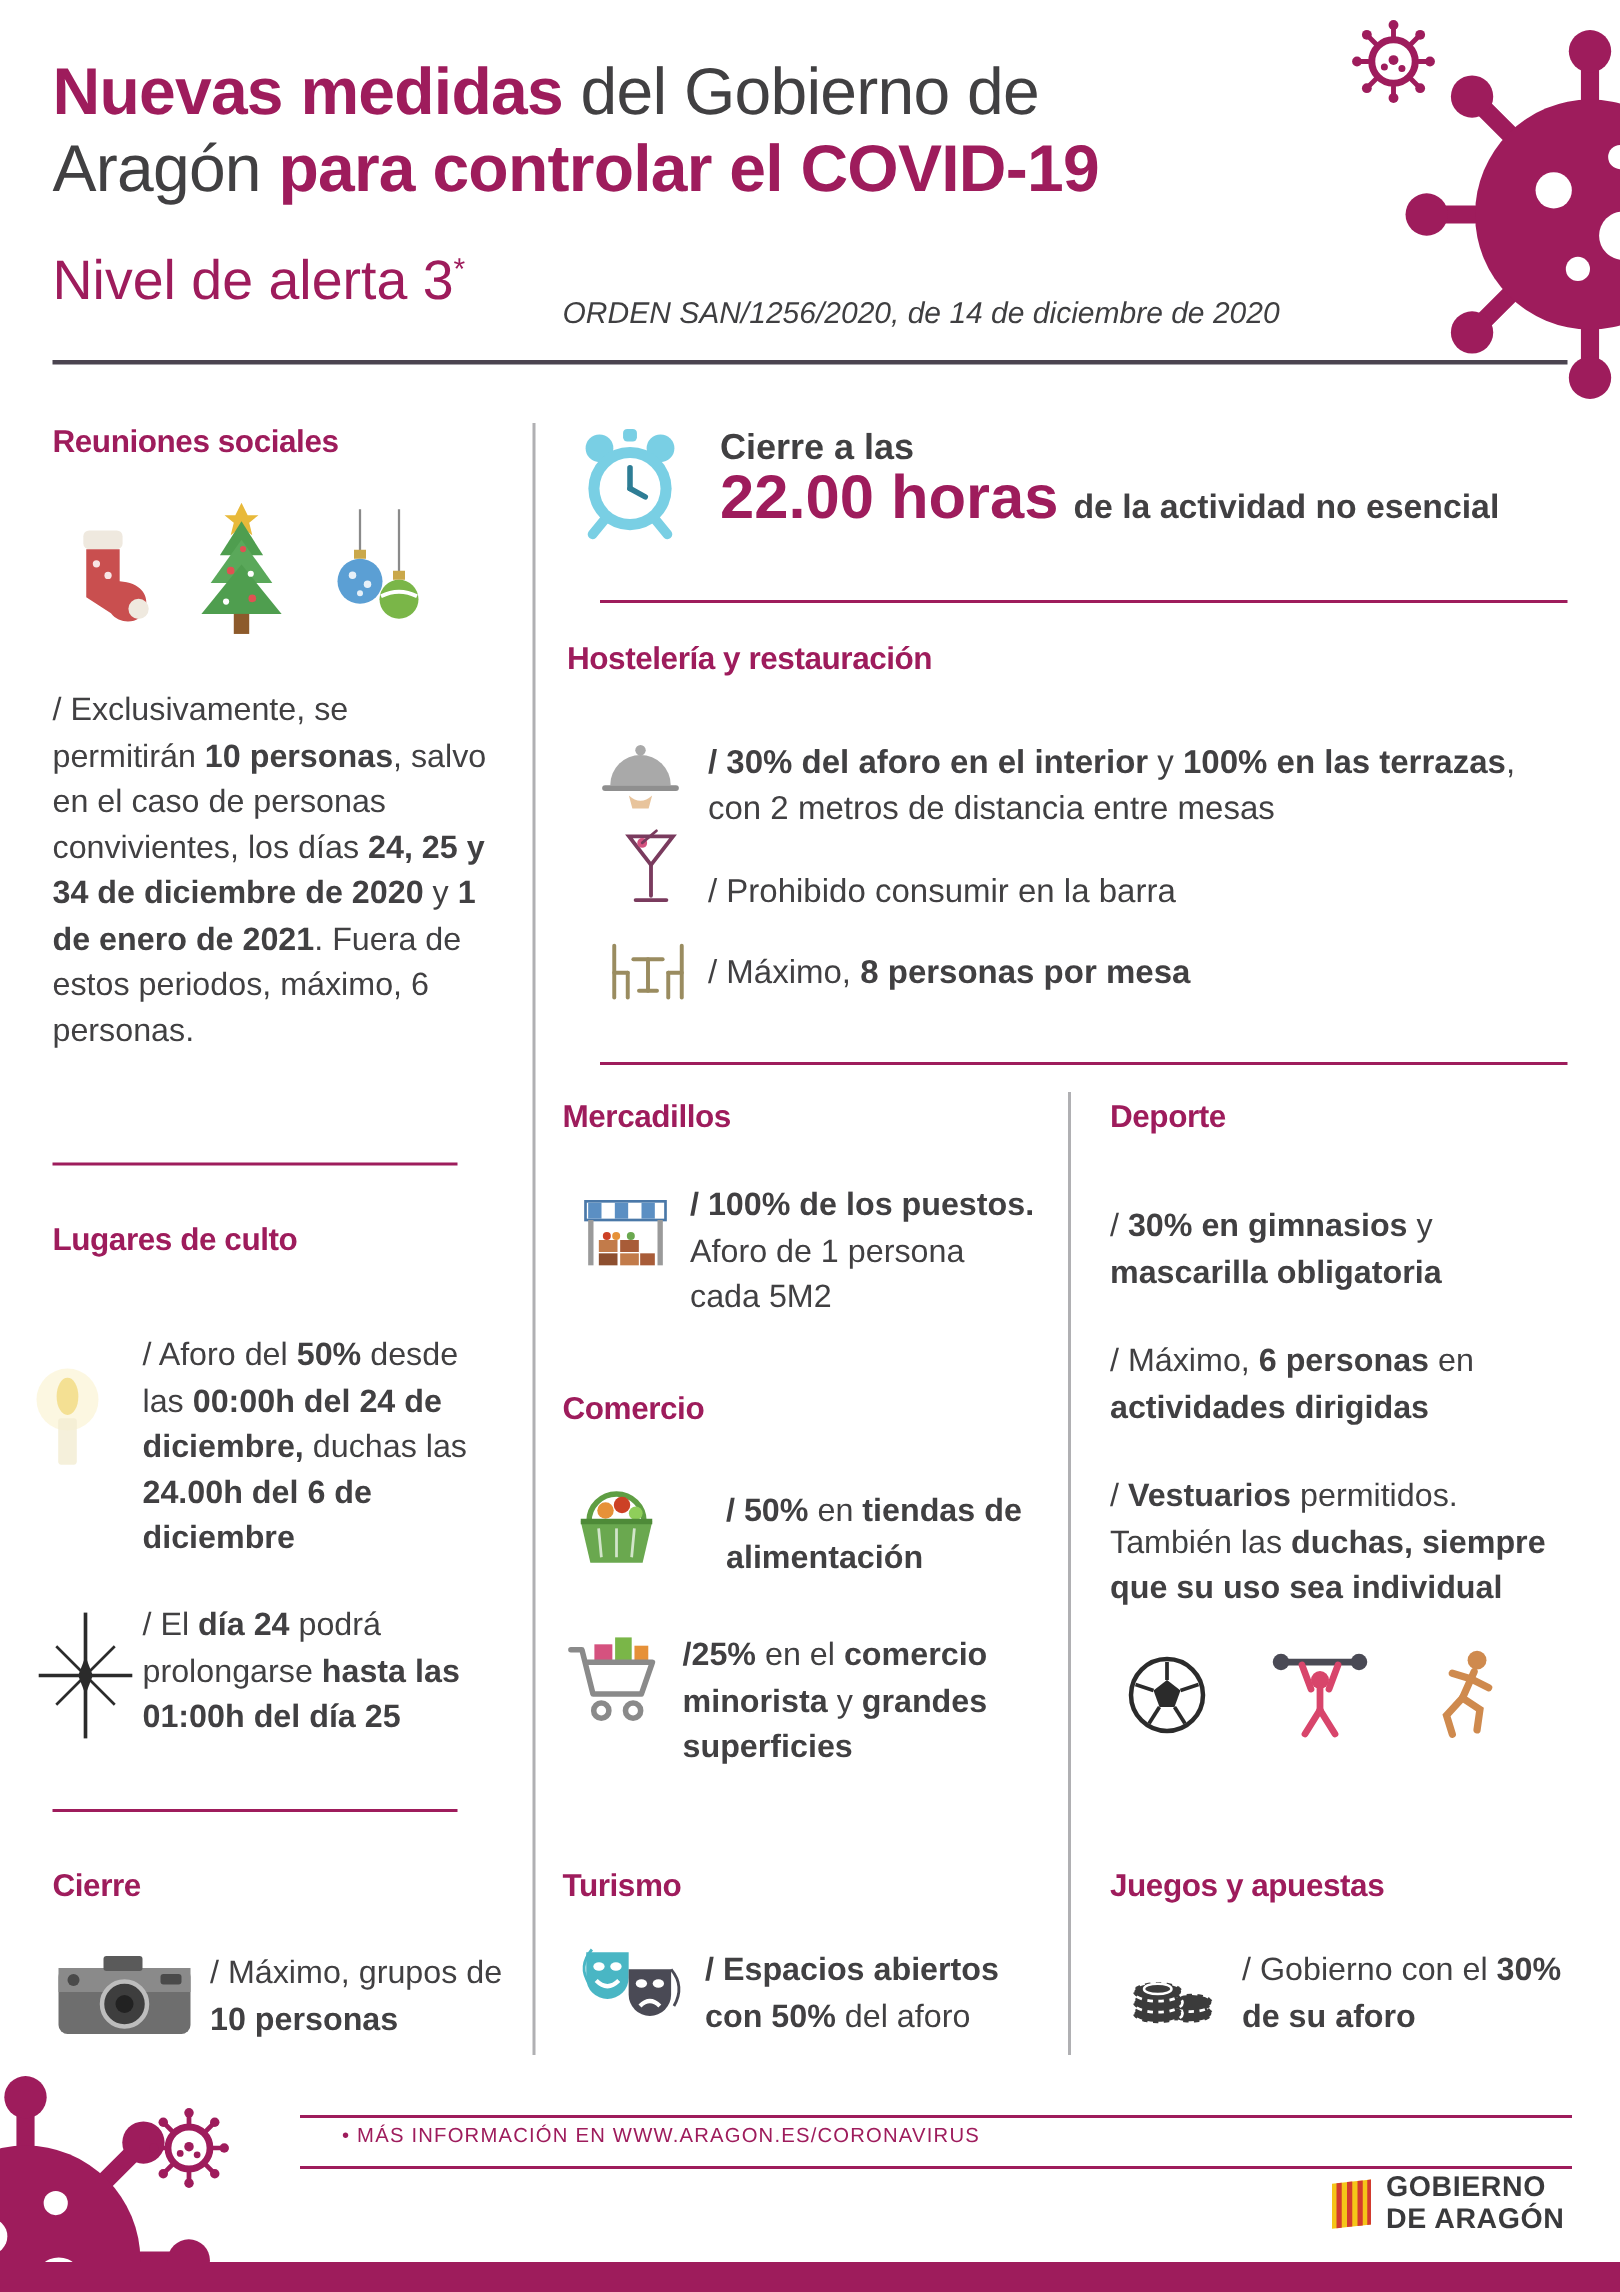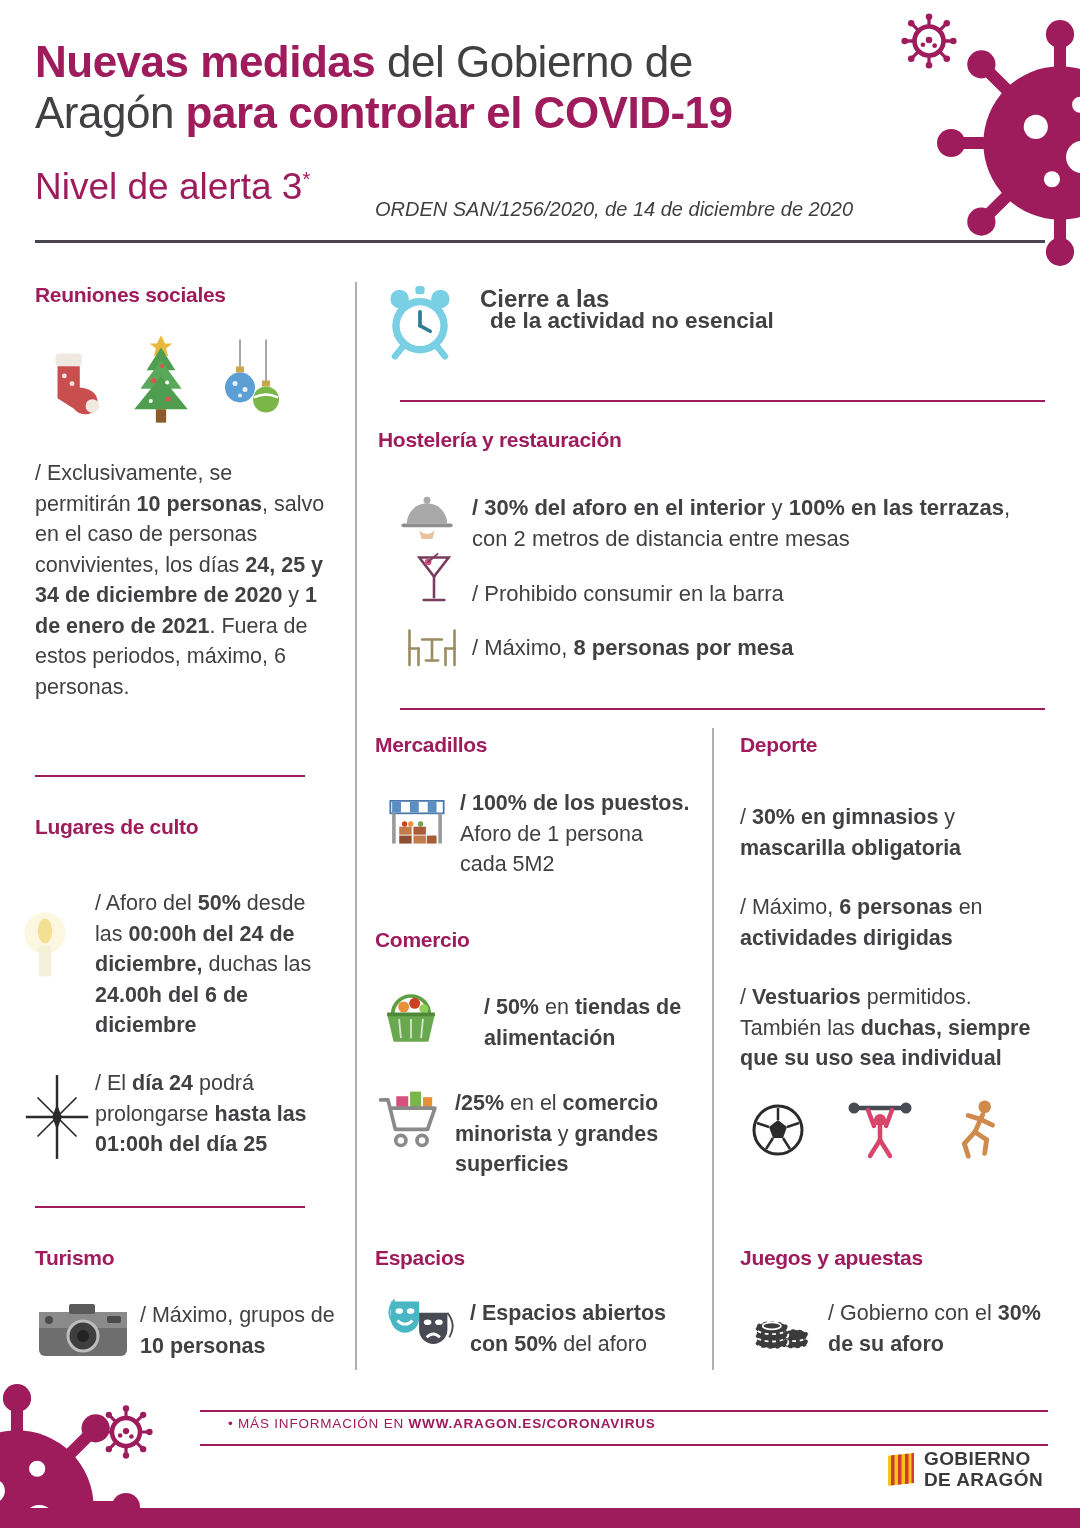--- a/index.html
+++ b/index.html
@@ -19,21 +19,21 @@
   .rule-m { position:absolute; height:2px; background:var(--magenta); }
   .vrule { position:absolute; width:2px; background:var(--rule-gray); opacity:.7; }
   .sec-title { position:absolute; color:var(--magenta); font-weight:bold; font-size:21px; letter-spacing:-0.3px; }
   .txt { position:absolute; font-size:21.5px; line-height:1.42; color:var(--dark); }
   .txt .b { font-weight:bold; }
   .closure-intro { position:absolute; left:480px; top:285px; font-size:24px; font-weight:bold; color:var(--dark); }
   .closure-line { position:absolute; left:480px; top:308px; display:flex; align-items:baseline; white-space:nowrap; }
   .closure-time { font-size:41px; font-weight:bold; color:var(--magenta); }
   .closure-suffix { font-size:22.5px; font-weight:bold; color:var(--dark); margin-left:10px; }
   .info-line { position:absolute; left:228px; top:1416px; font-size:13.5px; letter-spacing:0.8px; color:var(--magenta); }
-  .info-line .b { font-weight:bold; }
+  .info-line .b { font-weight:normal; }
   .logo-text { position:absolute; left:924px; top:1449px; font-size:19px; font-weight:bold; color:#3a3a3c; line-height:1.1; letter-spacing:0.4px; }
   .footer-bar { position:absolute; left:0; top:1508px; width:1080px; height:20px; background:var(--magenta); z-index:5; }
   .icon { position:absolute; }
   .icon svg { display:block; width:100%; height:100%; }
 </style>
 </head>
 <body>
 
 <div class="page">
 
@@ -190,21 +190,21 @@
       <line x1="8" y1="45" x2="72" y2="45" stroke-width="2.5"></line>
       <line x1="20" y1="25" x2="60" y2="65" stroke-width="1.8"></line>
       <line x1="60" y1="25" x2="20" y2="65" stroke-width="1.8"></line>
       <polygon points="40,32 45,45 40,58 35,45" fill="#2b2b2b" stroke="none"></polygon>
     </svg>
   </div>
   <div class="txt" style="left:95px; top:1068px; width:240px;"><span>/ El </span><span class="b">día 24</span><span> podrá prolongarse </span><span class="b">hasta las 01:00h del día 25</span></div>
 
   <div class="rule-m" style="left:35px; top:1206px; width:270px;"></div>
 
-  <div class="sec-title" style="left:35px; top:1246px;">Turismo</div>
+  <div class="sec-title" style="left:35px; top:1246px;">Cierre</div>
 
   <div class="icon" style="left:35px; top:1298px; width:96px; height:64px;">
     <svg viewBox="0 0 96 64">
       <rect x="4" y="14" width="88" height="44" rx="6" fill="#6e6e6e"></rect>
       <rect x="4" y="14" width="88" height="16" fill="#8a8a8a"></rect>
       <rect x="34" y="6" width="26" height="10" rx="2" fill="#5a5a5a"></rect>
       <circle cx="48" cy="38" r="15" fill="#3e3e3e" stroke="#bdbdbd" stroke-width="3"></circle>
       <circle cx="48" cy="38" r="6" fill="#222222"></circle>
       <circle cx="14" cy="22" r="4" fill="#4a4a4a"></circle>
       <rect x="72" y="18" width="14" height="7" rx="2" fill="#4a4a4a"></rect>
@@ -222,20 +222,21 @@
       <line x1="22" y1="68" x2="13" y2="79" stroke="#79cfe4" stroke-width="7" stroke-linecap="round"></line>
       <line x1="58" y1="68" x2="67" y2="79" stroke="#79cfe4" stroke-width="7" stroke-linecap="round"></line>
       <circle cx="40" cy="46" r="30" fill="#79cfe4"></circle>
       <circle cx="40" cy="46" r="22" fill="#ffffff"></circle>
       <line x1="40" y1="46" x2="40" y2="31" stroke="#2e7d95" stroke-width="4" stroke-linecap="round"></line>
       <line x1="40" y1="46" x2="51" y2="52" stroke="#2e7d95" stroke-width="4" stroke-linecap="round"></line>
     </svg>
   </div>
   <div class="closure-intro">Cierre a las</div>
   <div class="closure-line">
+    <span class="closure-time">22.00 horas</span>
     <span class="closure-suffix">de la actividad no esencial</span>
   </div>
 
   <div class="rule-m" style="left:400px; top:400px; width:645px;"></div>
 
   <div class="sec-title" style="left:378px; top:428px;">Hostelería y restauración</div>
 
   <div class="icon" style="left:396px; top:490px; width:62px; height:56px;">
     <svg viewBox="0 0 80 70">
       <circle cx="40" cy="12" r="4.5" fill="#a9a9a9"></circle>
@@ -322,21 +323,21 @@
       <rect x="51" y="11" width="10" height="12" fill="#e69138"></rect>
       <g fill="none" stroke="#8a8a8a" stroke-width="4" stroke-linecap="round" stroke-linejoin="round">
         <path d="M5 14 H13 L21 46 H56 L64 23 H16"></path>
       </g>
       <circle cx="27" cy="58" r="5.5" fill="none" stroke="#8a8a8a" stroke-width="4"></circle>
       <circle cx="50" cy="58" r="5.5" fill="none" stroke="#8a8a8a" stroke-width="4"></circle>
     </svg>
   </div>
   <div class="txt" style="left:455px; top:1088px; width:250px;"><span class="b">/</span><span class="b">25%</span><span> en el </span><span class="b">comercio minorista</span><span> y </span><span class="b">grandes superficies</span></div>
 
-  <div class="sec-title" style="left:375px; top:1246px;">Espacios</div>
+  <div class="sec-title" style="left:375px; top:1246px;">Turismo</div>
 
   <div class="icon" style="left:383px; top:1294px; width:76px; height:66px;">
     <svg viewBox="0 0 80 70">
       <path d="M12 6 Q2 18 10 30" stroke="#49b6c4" stroke-width="2" fill="none"></path>
       <path d="M8 8 H38 V26 A15 15 0 0 1 8 26 Z" fill="#49b6c4"></path>
       <ellipse cx="17" cy="18" rx="4" ry="3" fill="#ffffff"></ellipse>
       <ellipse cx="29" cy="18" rx="4" ry="3" fill="#ffffff"></ellipse>
       <path d="M15 28 q8 8 16 0" stroke="#ffffff" stroke-width="3" fill="none"></path>
       <path d="M68 20 Q78 32 70 46" stroke="#4a4a55" stroke-width="2" fill="none"></path>
       <path d="M38 20 H68 V38 A15 15 0 0 1 38 38 Z" fill="#4a4a55"></path>

